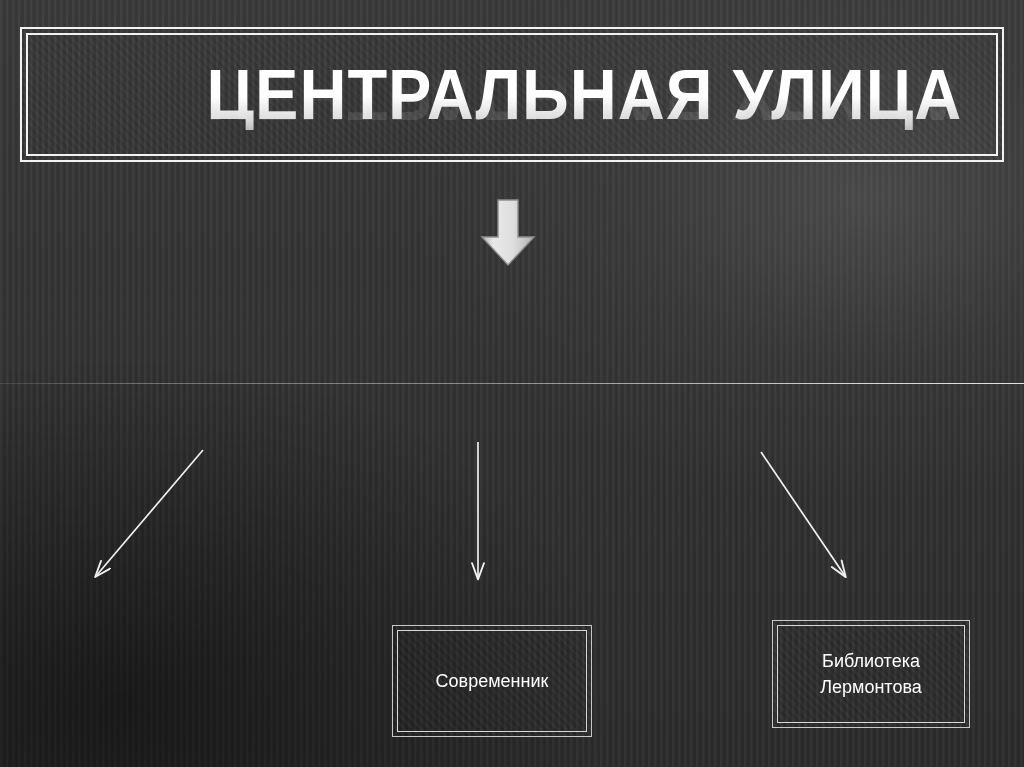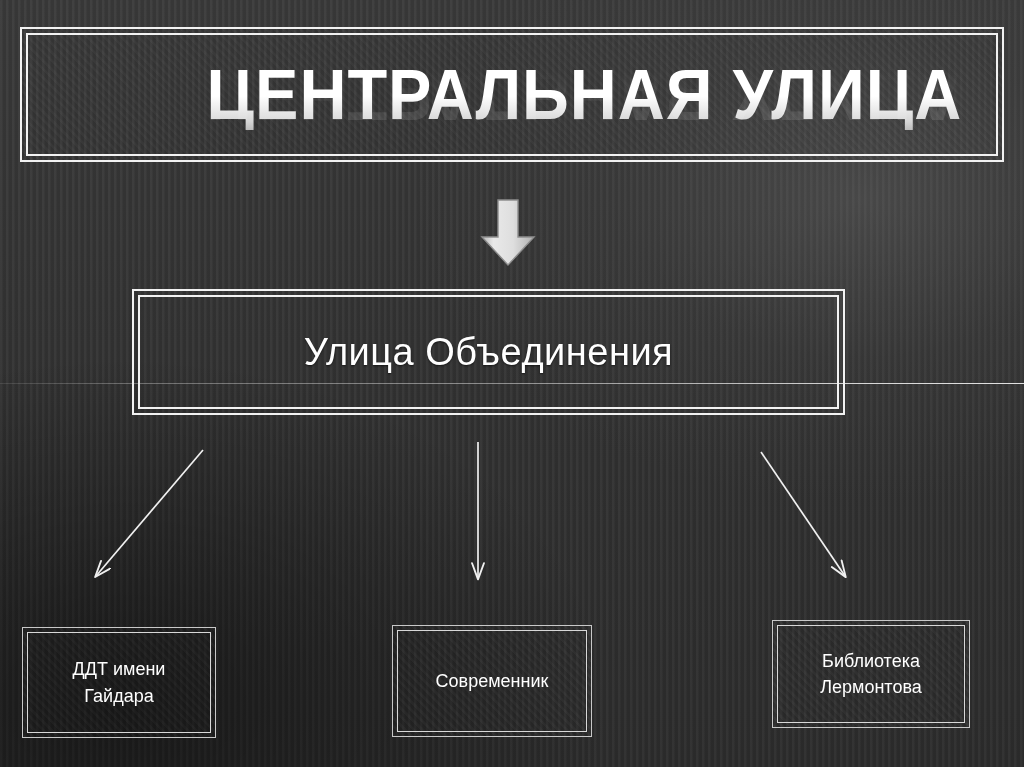--- a/index.html
+++ b/index.html
@@ -197,45 +197,32 @@
       <linearGradient id="arrGrad" x1="0" y1="0" x2="1" y2="0">
         <stop offset="0%" stop-color="#b9b9b9"></stop>
         <stop offset="22%" stop-color="#e9e9e9"></stop>
         <stop offset="60%" stop-color="#dedede"></stop>
         <stop offset="100%" stop-color="#b0b0b0"></stop>
       </linearGradient>
     </defs>
     <polygon points="21,1 41,1 41,38 57,38 31,66 5,38 21,38" fill="url(#arrGrad)" stroke="#8e8e8e" stroke-width="1.4"></polygon>
   </svg>
 
-  <div class="frame" id="main-box">
-    <div class="frame-inner">
-      <span class="main-text">Улица Объединения</span>
-    </div>
-  </div>
 
   <svg id="connectors" viewBox="0 0 1024 767">
     <defs>
       <marker id="ah" markerWidth="12" markerHeight="12" refX="9.2" refY="4" orient="auto" markerUnits="strokeWidth">
         <path d="M0.5,0.5 L10,4 L0.5,7.5" fill="none" stroke="#f0f0f0" stroke-width="1.1" stroke-linecap="round" stroke-linejoin="round"></path>
       </marker>
     </defs>
     <line x1="203" y1="450" x2="96" y2="576" stroke="#f0f0f0" stroke-width="1.7" marker-end="url(#ah)"></line>
     <line x1="478" y1="442" x2="478" y2="578" stroke="#f0f0f0" stroke-width="1.7" marker-end="url(#ah)"></line>
     <line x1="761" y1="452" x2="845" y2="576" stroke="#f0f0f0" stroke-width="1.7" marker-end="url(#ah)"></line>
   </svg>
 
-  <div class="frame leaf" id="leaf-1">
-    <div class="frame-inner">
-      <div class="leaf-text">
-        <span>ДДТ имени</span><br>
-        <span>Гайдара</span>
-      </div>
-    </div>
-  </div>
 
   <div class="frame leaf" id="leaf-2">
     <div class="frame-inner">
       <div class="leaf-text">
         <span>Современник</span>
       </div>
     </div>
   </div>
 
   <div class="frame leaf" id="leaf-3">

